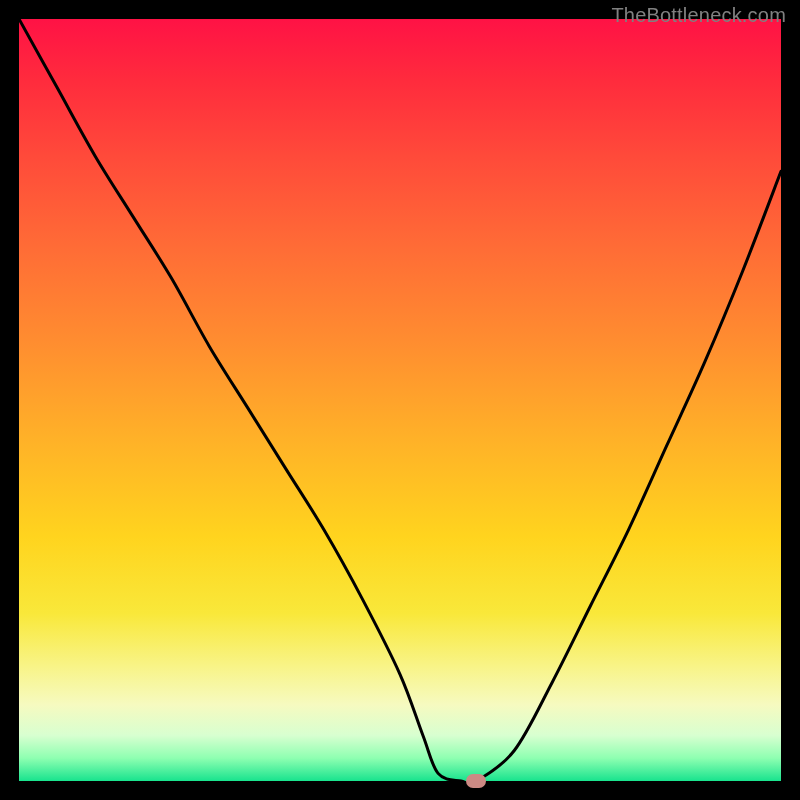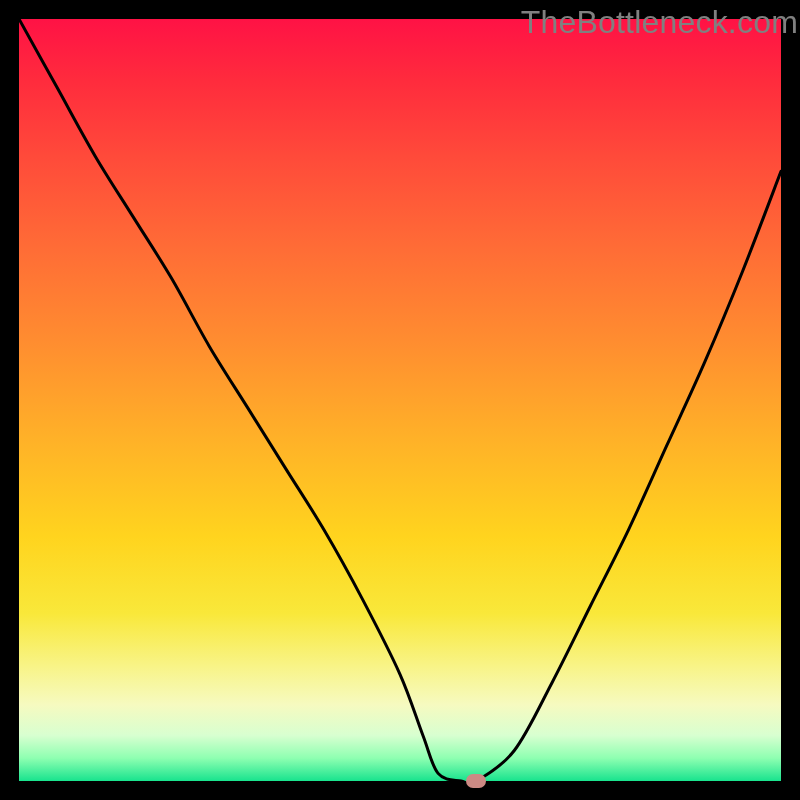--- a/index.html
+++ b/index.html
@@ -6,24 +6,24 @@
   html, body { width: 800px; height: 800px; background: #000; overflow: hidden; }
   .frame {
     position: relative;
     width: 800px;
     height: 800px;
     background: #000;
   }
   .watermark {
     position: absolute;
     top: 4px;
-    right: 2px;
+    right: 14px;
     color: #808080;
     font-family: Arial, Helvetica, sans-serif;
-    font-size: 32px;
+    font-size: 20px;
     font-weight: 500;
     letter-spacing: 0.2px;
     z-index: 10;
   }
   .plot {
     position: absolute;
     left: 19px;
     top: 19px;
     width: 762px;
     height: 762px;

